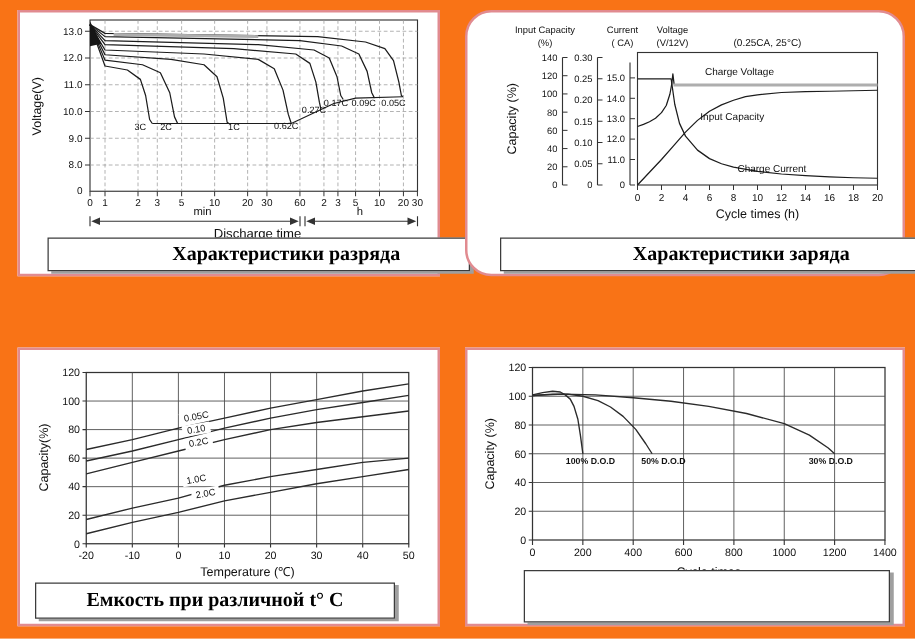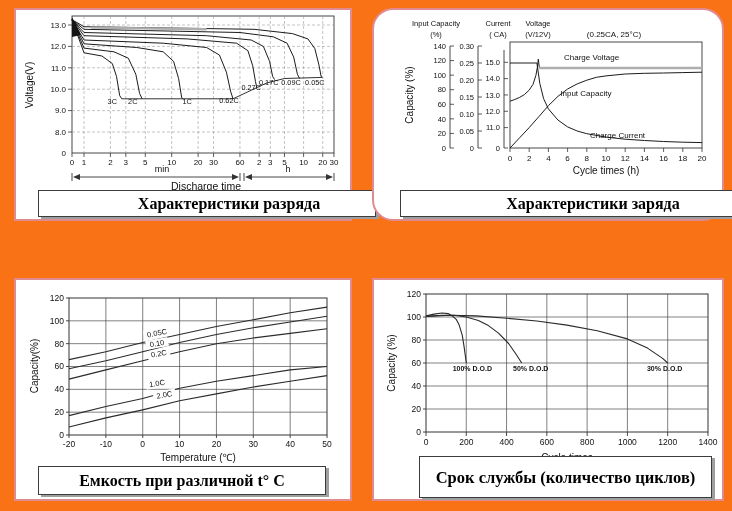--- a/index.html
+++ b/index.html
@@ -294,21 +294,21 @@
           <g transform="translate(141.464,105.90690000000001) rotate(-10)">
             <rect x="-11.2" y="-7" width="22.4" height="9" fill="#fff"></rect>
             <text x="0" y="0" font-size="7.5" text-anchor="middle">1.0C</text>
           </g>
           <g transform="translate(148.836,117.32390000000001) rotate(-10)">
             <rect x="-11.2" y="-7" width="22.4" height="9" fill="#fff"></rect>
             <text x="0" y="0" font-size="7.5" text-anchor="middle">2.0C</text>
           </g>
         </g>
       </svg>
-    <div class="titlebox" id="tb3" style="left:22px;top:186px;width:286px;height:27px;">
+    <div class="titlebox" id="tb3" style="left:12px;top:186px;width:286px;height:27px;">
       <span>Емкость при различной t° C</span>
     </div>
   </div>
 
   <div class="panel" id="p4" style="left:372px;top:278px;width:348px;height:219px;">
     <svg id="svg-cycle" width="348" height="219" viewBox="0 0 348 219">
         <g>
           <rect x="52" y="14" width="282" height="138" fill="#fff" stroke="#333" stroke-width="1"></rect>
           <line x1="92.28" y1="14" x2="92.28" y2="152" stroke="#4a4a4a" stroke-width="0.7"></line>
           <line x1="132.56" y1="14" x2="132.56" y2="152" stroke="#4a4a4a" stroke-width="0.7"></line>
@@ -357,17 +357,16 @@
         <g>
           <polyline points="52.0,35.9 60.1,34.1 68.1,33.0 74.2,33.6 78.2,35.9 82.2,39.3 85.2,45.1 88.3,55.4 90.3,68.1 92.3,83.0" fill="none" stroke="#2b2b2b" stroke-width="1.1" stroke-linejoin="round"></polyline>
           <polyline points="52.0,36.4 68.1,35.3 80.2,35.3 92.3,37.0 104.4,40.5 114.4,45.6 124.5,53.1 134.6,63.5 142.6,75.0 147.7,83.0" fill="none" stroke="#2b2b2b" stroke-width="1.1" stroke-linejoin="round"></polyline>
           <polyline points="52.0,36.4 76.2,35.3 102.3,35.9 132.6,38.2 162.8,41.0 193.0,45.1 223.2,50.8 253.4,58.9 273.5,68.1 288.6,78.4 293.7,83.0" fill="none" stroke="#2b2b2b" stroke-width="1.1" stroke-linejoin="round"></polyline>
           <text x="98.322" y="91.05000000000001" font-size="7" text-anchor="middle" font-weight="bold">100% D.O.D</text>
           <text x="156.728" y="91.05000000000001" font-size="7" text-anchor="middle" font-weight="bold">50% D.O.D</text>
           <text x="290.659" y="91.05000000000001" font-size="7" text-anchor="middle" font-weight="bold">30% D.O.D</text>
         </g>
       </svg>
     <div class="titlebox" id="tb4" style="left:45px;top:176px;width:291px;height:40px;">
-      <span>Срок службы (количество циклов)</span>
     </div>
   </div>
 
 </div>
 
 </body></html>

